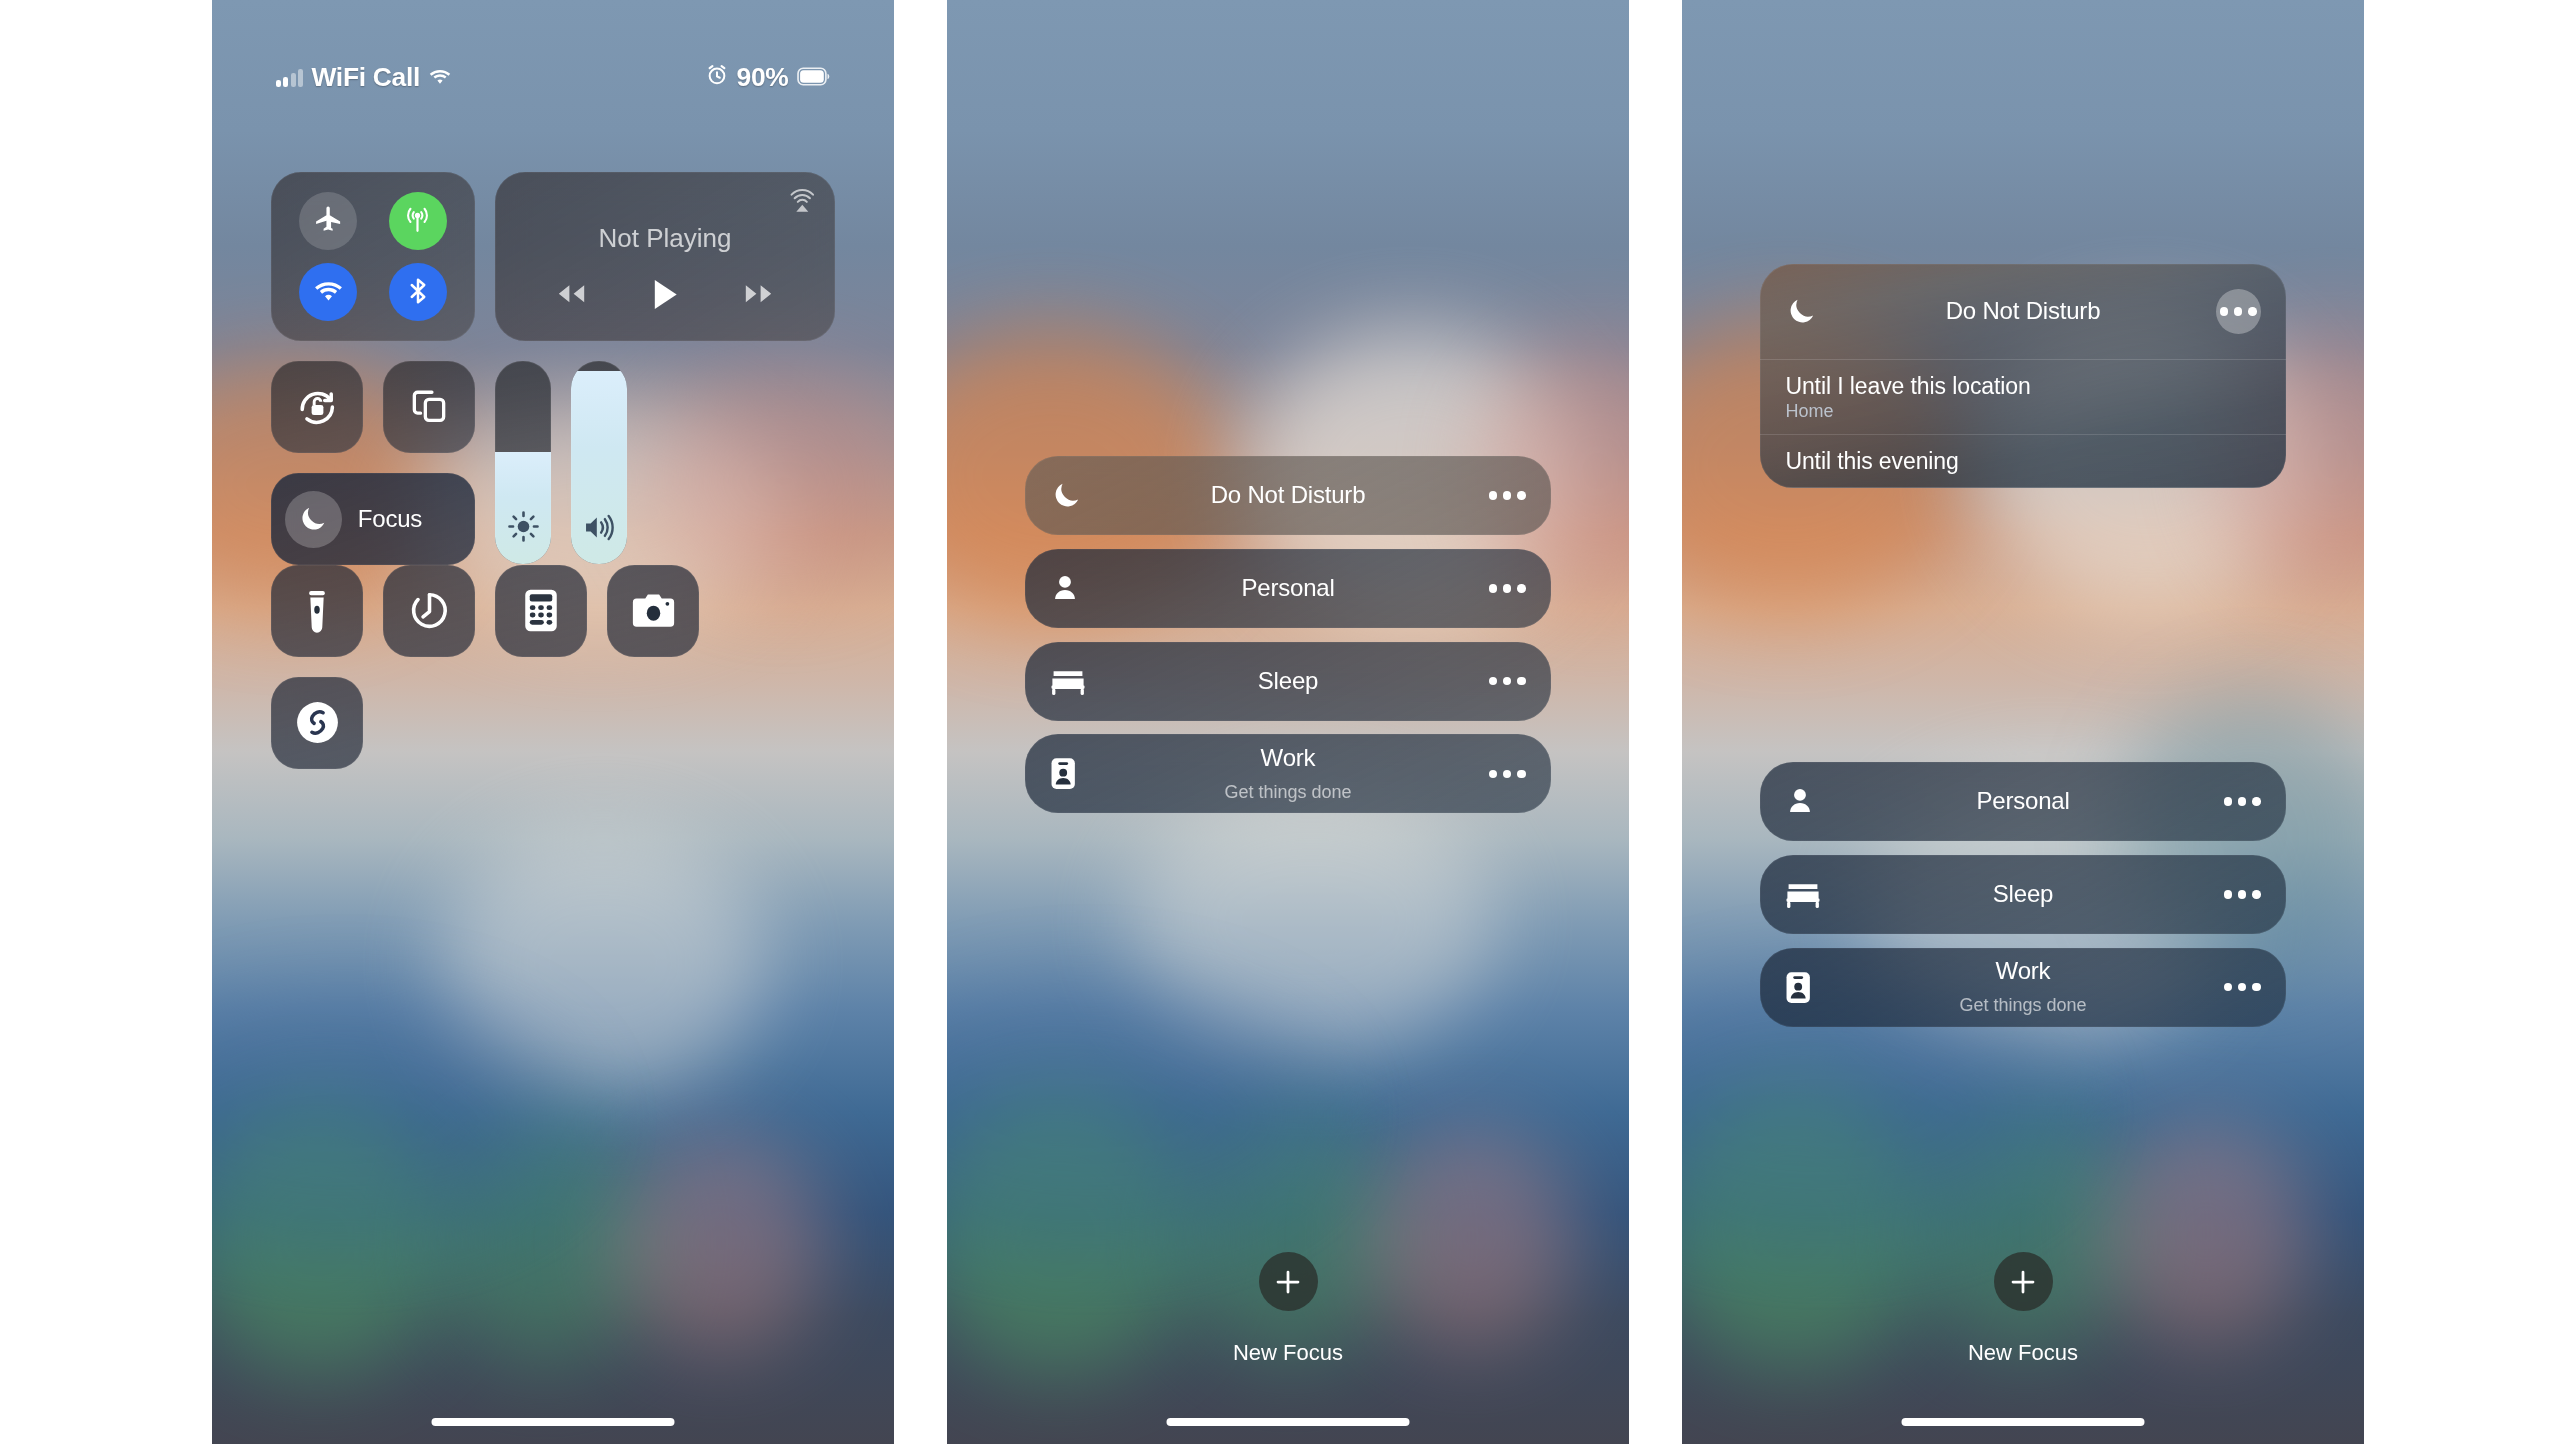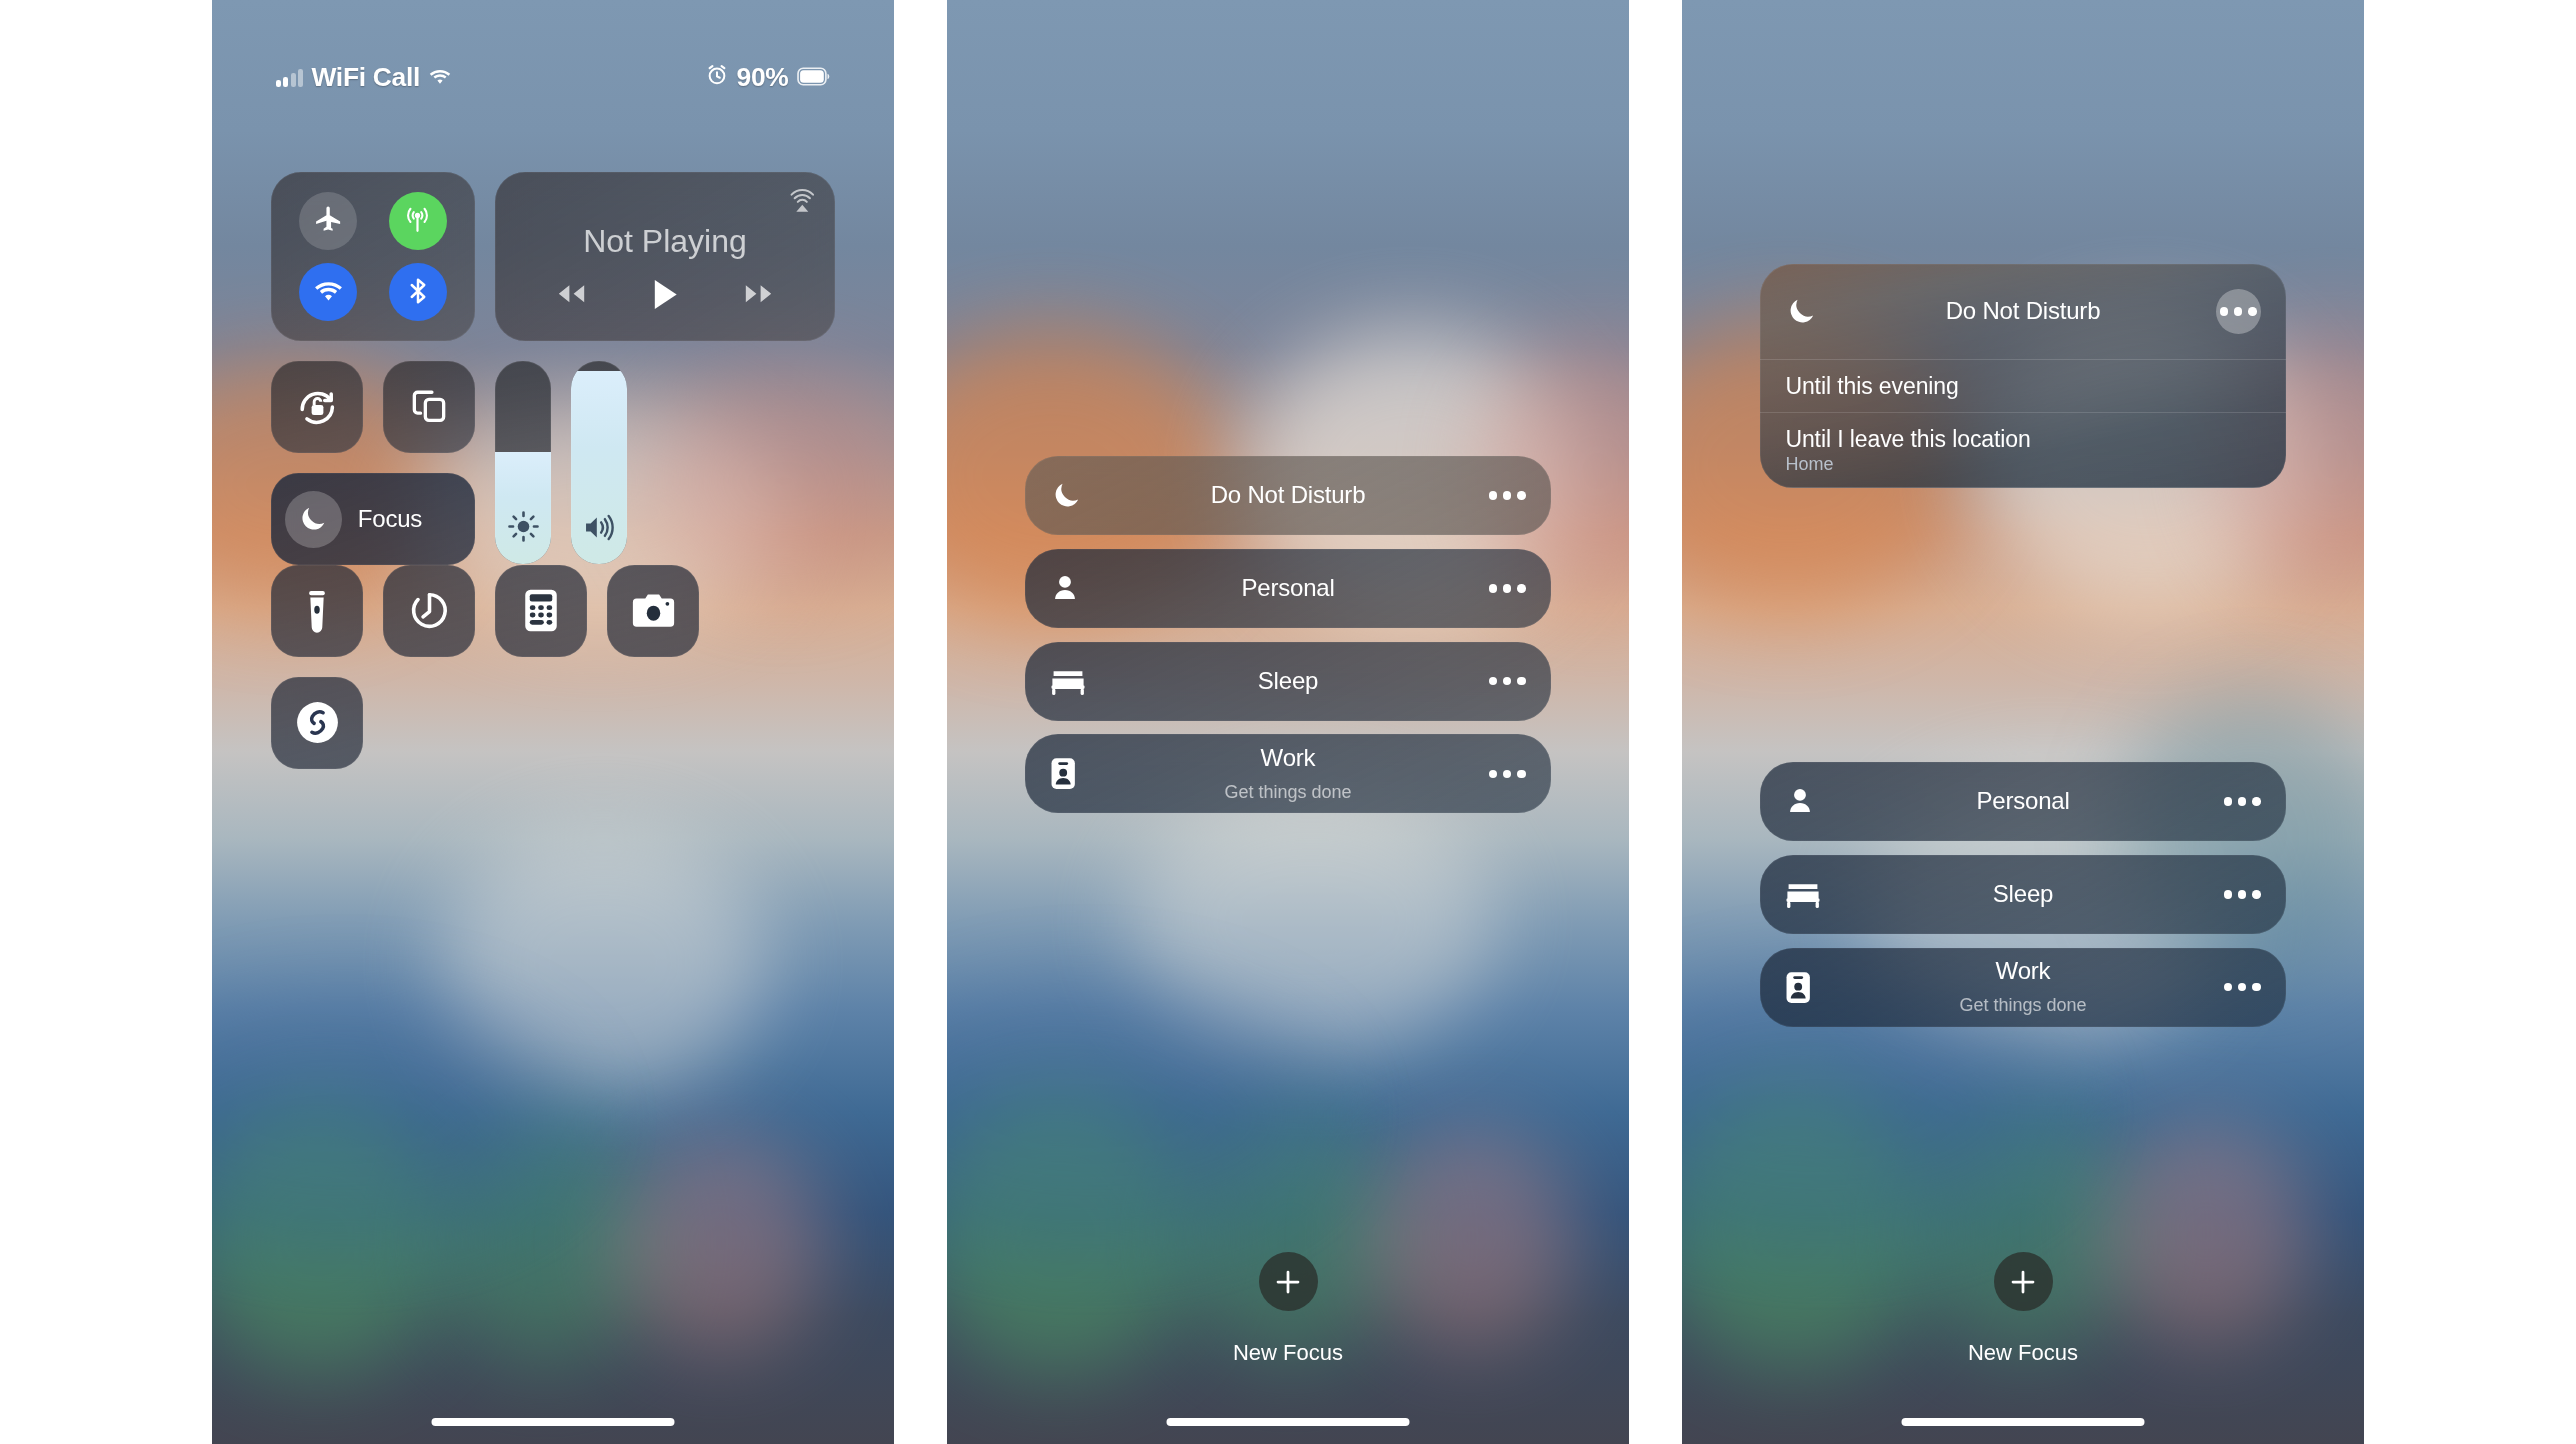--- a/index.html
+++ b/index.html
@@ -84,21 +84,21 @@
   .t-off    { background:rgba(255,255,255,.16); }
   .t-green  { background:#5bd55f; }
   .t-blue   { background:#2f6ff0; }
 
   
   .media {
     flex:1; height:169px; position:relative;
     display:flex; flex-direction:column; align-items:center; justify-content:center;
   }
   .media-title {
-    color:rgba(255,255,255,.72); font-size:32px; font-weight:500;
+    color:rgba(255,255,255,.72); font-size:26px; font-weight:500;
     position:absolute; top:51px; left:0; right:0; text-align:center;
   }
   .airplay { position:absolute; top:16px; right:18px; opacity:.66; }
   .transport {
     position:absolute; bottom:27.5px; left:0; right:0;
     display:flex; align-items:center; justify-content:space-around;
     padding:0 27.5px;
   }
 
   
@@ -610,25 +610,25 @@
               <span class="dots">
                 <span></span>
                 <span></span>
                 <span></span>
               </span>
             </span>
         </span>
       </div>
 
       <div class="dnd-opt">
-        <div class="o-title">Until this evening</div>
-      </div>
-      <div class="dnd-opt">
         <div class="o-title">Until I leave this location</div>
         <div class="o-sub">Home</div>
+      </div>
+      <div class="dnd-opt">
+        <div class="o-title">Until this evening</div>
       </div>
     </div>
 
     <div class="focus-list">
       <div class="focus-card">
         <span class="fc-icon">
           <svg width="30" height="33" viewBox="0 0 20 24">
               <circle cx="10" cy="7.2" r="4.3" fill="#fff"></circle>
               <path d="M10 13c4.2 0 7.2 3 7.2 6.6H2.8C2.8 16 5.8 13 10 13z" fill="#fff"></path>
             </svg>

